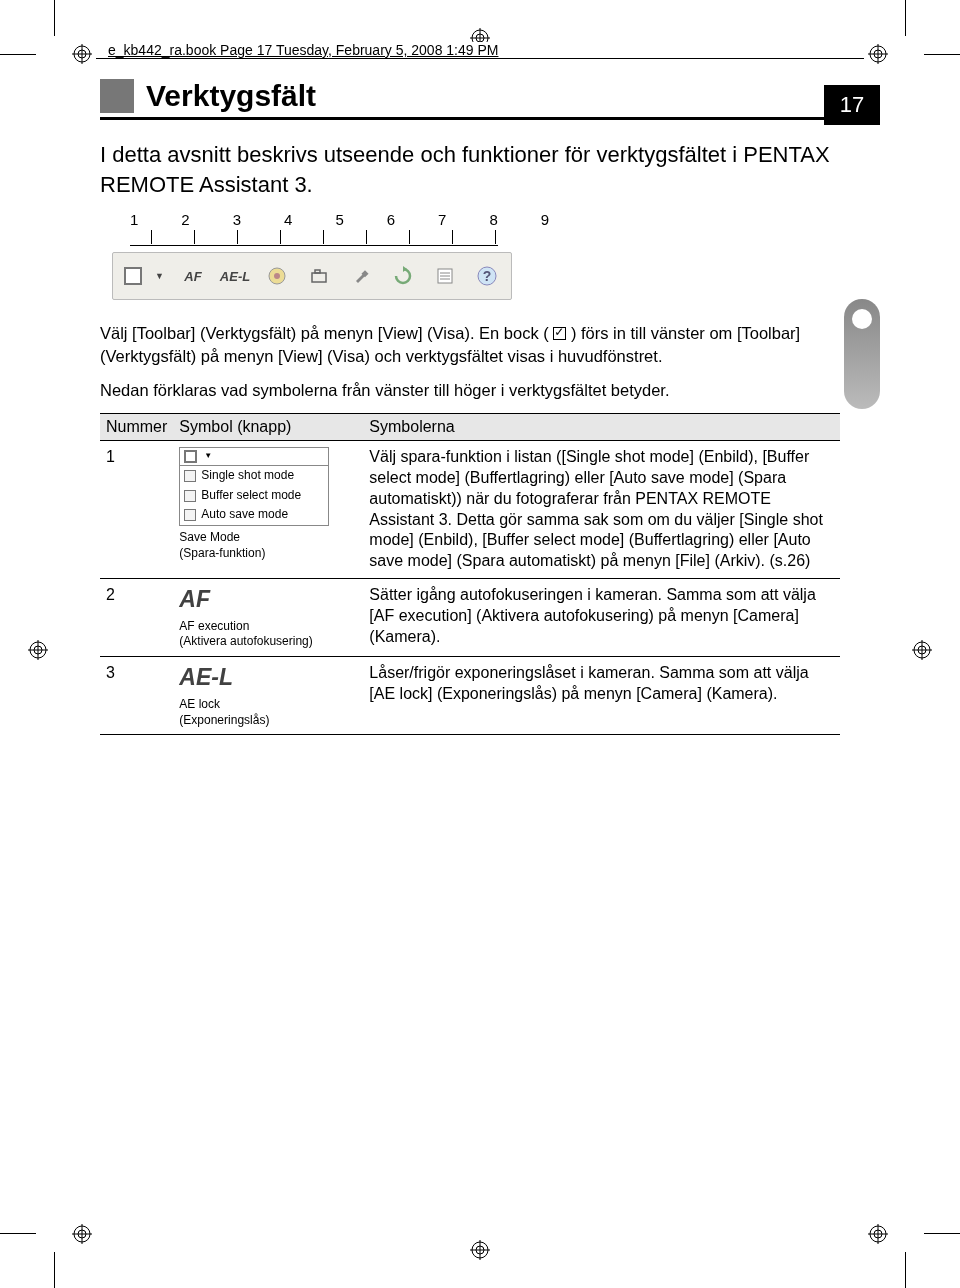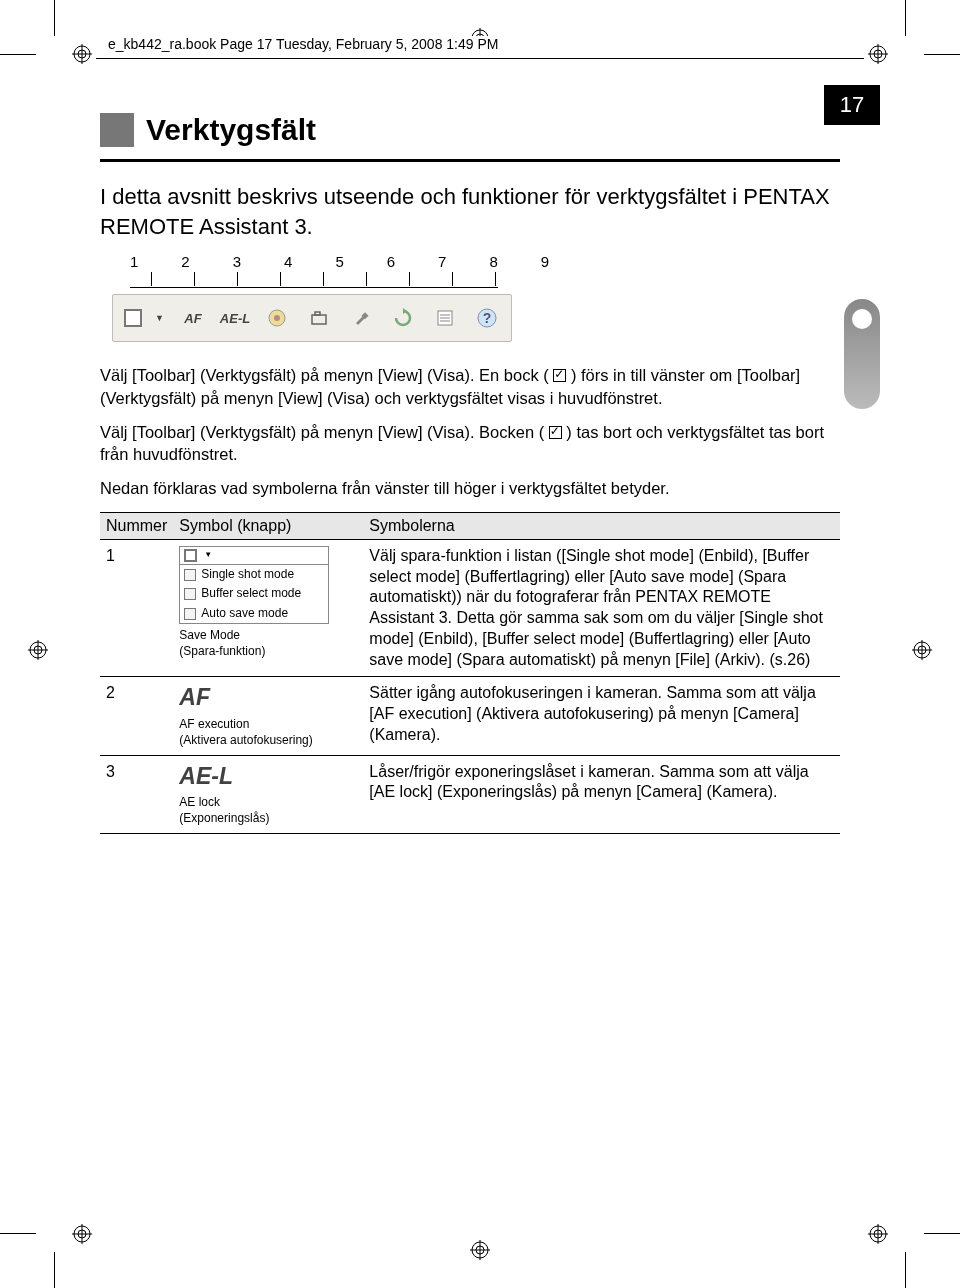--- a/index.html
+++ b/index.html
@@ -39,25 +39,26 @@
   .header-line {
     position: absolute;
     top: 58px;
     left: 96px;
     right: 96px;
     height: 1px;
     background: #000;
   }
   .header-text {
     position: absolute;
-    top: 36px;
+    top: 42px;
     left: 108px;
     font-size: 14px;
     background: #fff;
     padding-right: 6px;
+    text-decoration: underline;
   }
 
   .page {
     position: absolute;
     top: 79px;
     left: 100px;
     width: 740px;
   }
   .page-number-box {
     position: absolute;
@@ -87,22 +88,21 @@
     top: 10px; left: 8px;
     width: 20px; height: 20px;
     background: #fff;
     border-radius: 50%;
   }
 
   .section-title {
     display: flex;
     align-items: flex-end;
     border-bottom: 3px solid #000;
-    padding-bottom: 12px;
-    margin-top: 34px;
+    padding-bottom: 4px;
     margin-bottom: 20px;
   }
   .title-box {
     width: 34px;
     height: 34px;
     background: #777;
     margin-right: 12px;
   }
   .section-title h1 {
     margin: 0;
@@ -420,23 +420,20 @@
         <svg width="22" height="22">
           <circle cx="11" cy="11" r="9" fill="#cfe4f5" stroke="#88b"></circle>
           <text x="11" y="16" text-anchor="middle" font-size="14" font-weight="bold" fill="#557">?</text>
         </svg>
       </div>
   </div>
 
 
   <p class="body-text">
     <span>Välj [Toolbar] (Verktygsfält) på menyn [View] (Visa). En bock (</span> <span class="check-icon"></span> <span>) förs in till vänster om [Toolbar] (Verktygsfält) på menyn [View] (Visa) och verktygsfältet visas i huvudfönstret.</span>
-  </p>
-  <p class="body-text">
-    <span>Välj [Toolbar] (Verktygsfält) på menyn [View] (Visa). Bocken (</span> <span class="check-icon"></span> <span>) tas bort och verktygsfältet tas bort från huvudfönstret.</span>
   </p>
 
 
   <p class="body-text">Nedan förklaras vad symbolerna från vänster till höger i verktygsfältet betyder.</p>
 
   <table class="sym">
     <thead>
       <tr>
         <th>Nummer</th>
         <th>Symbol (knapp)</th>

